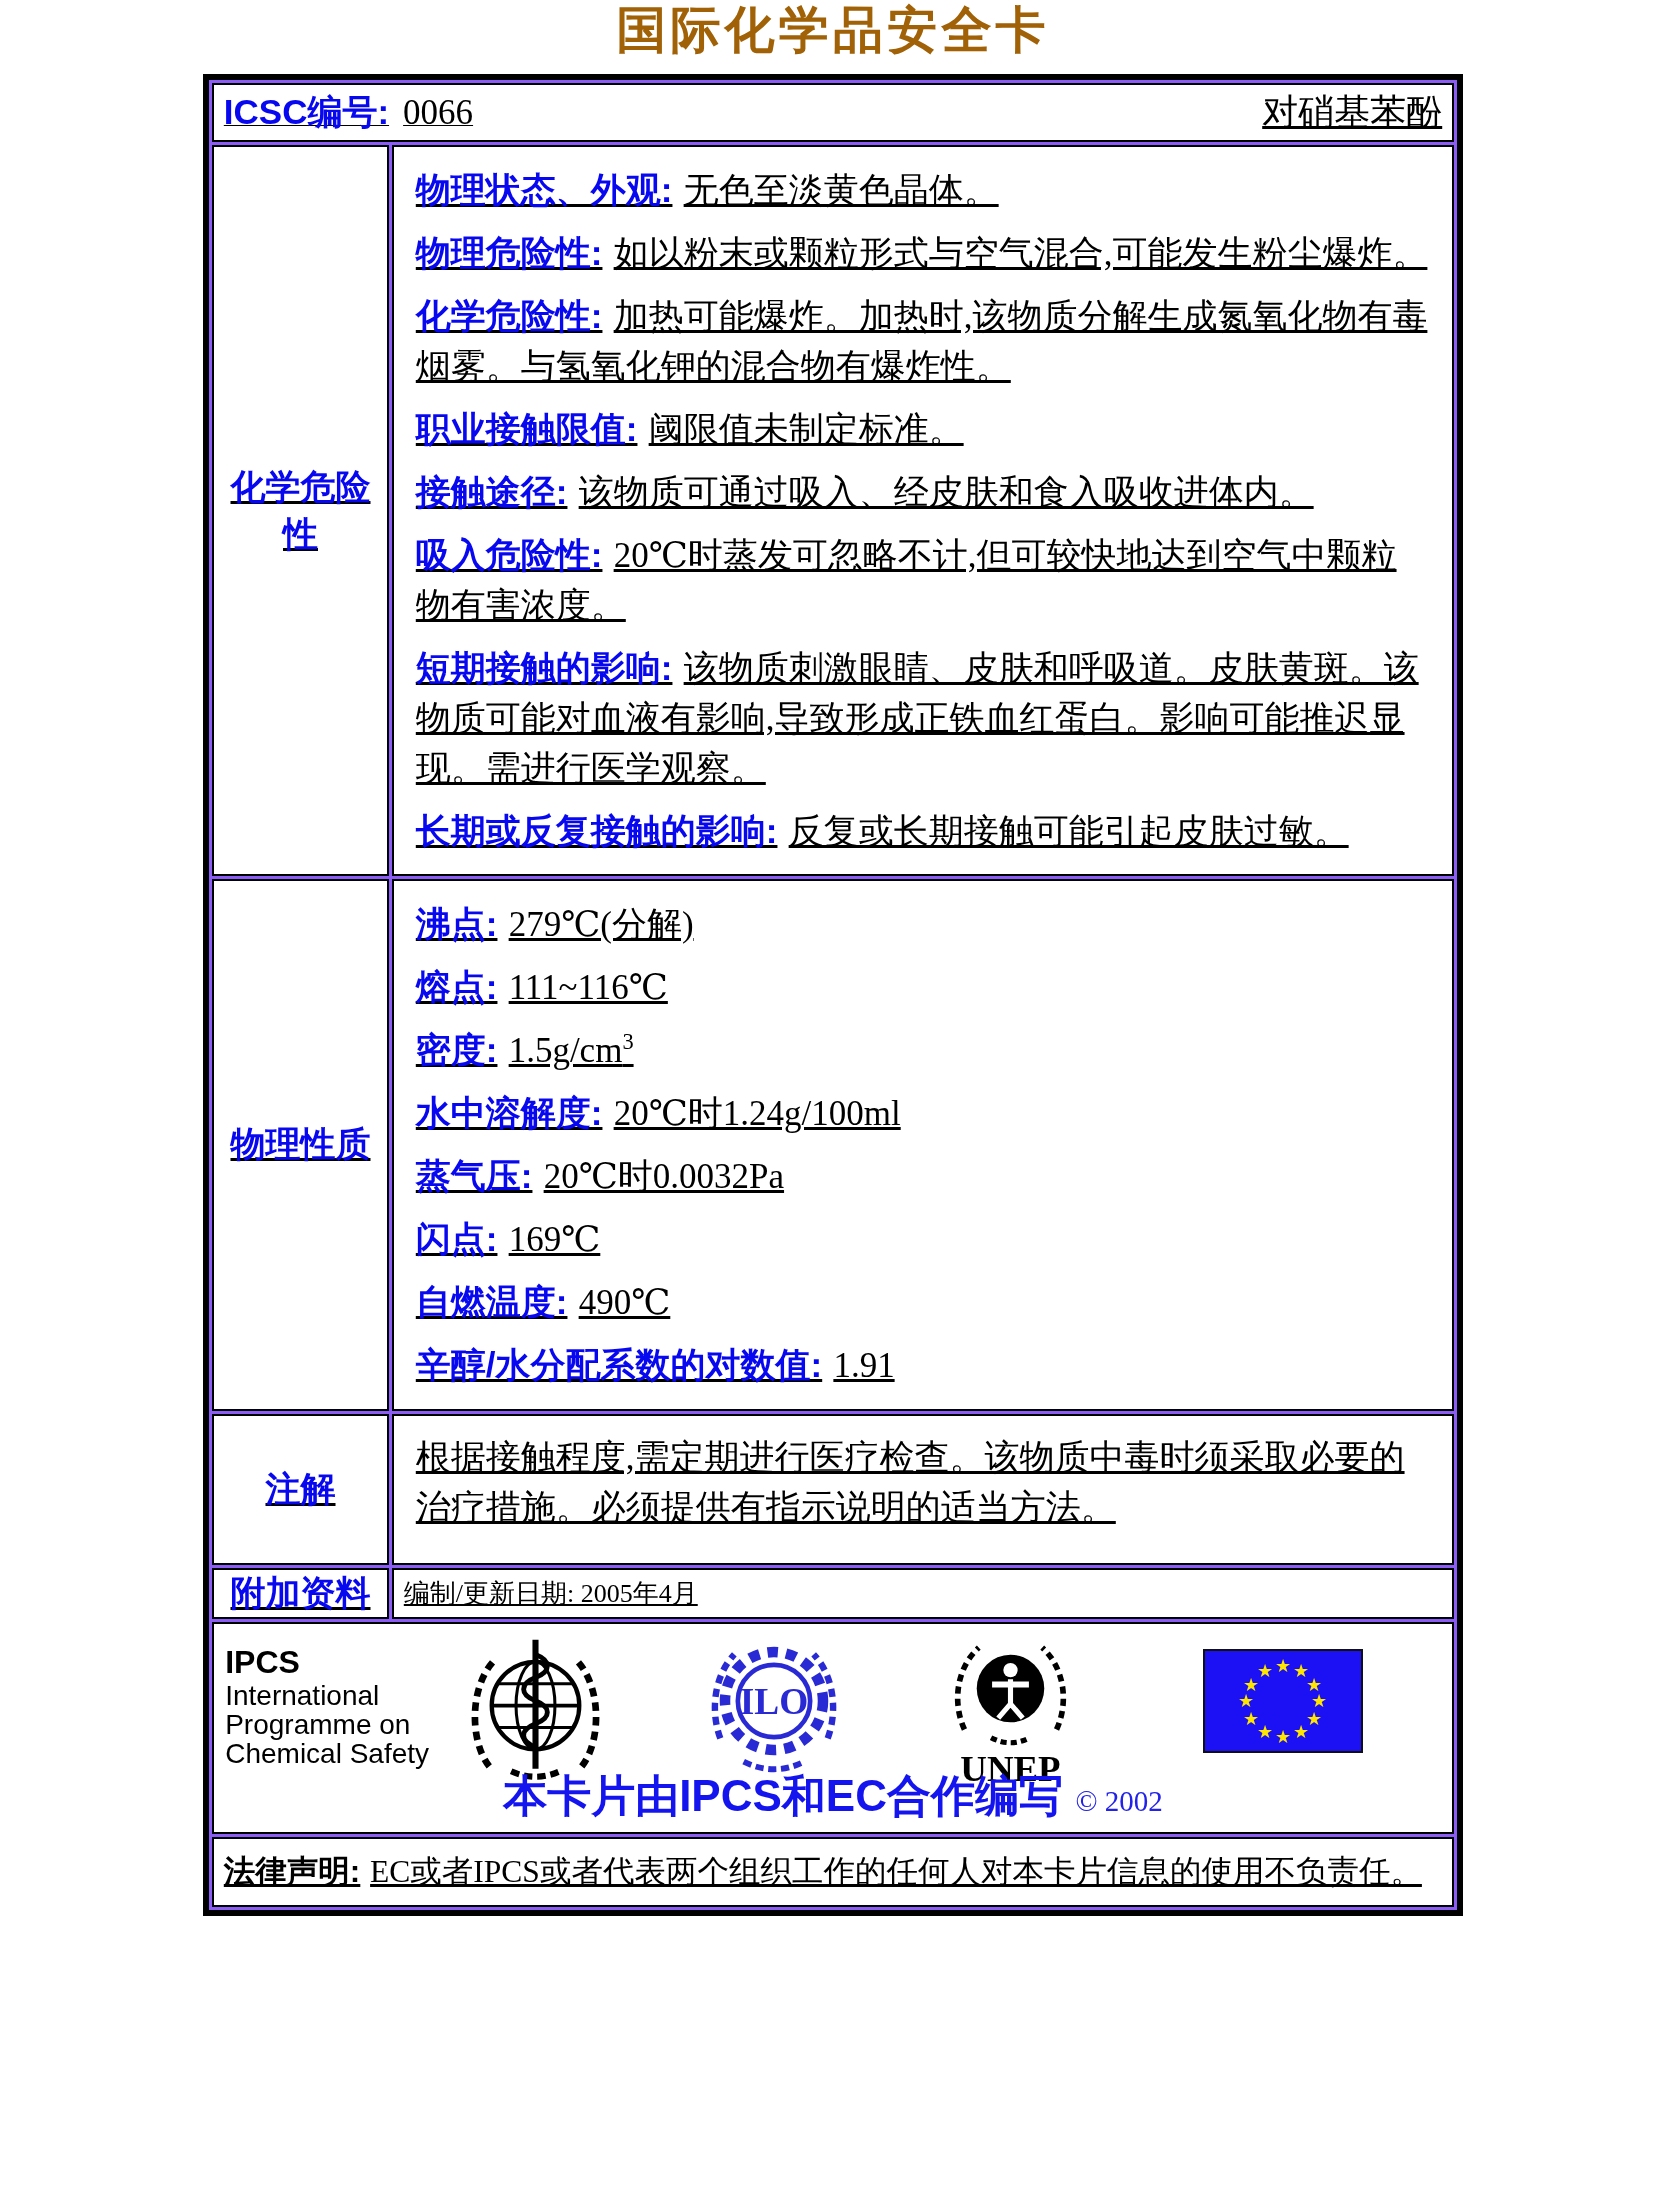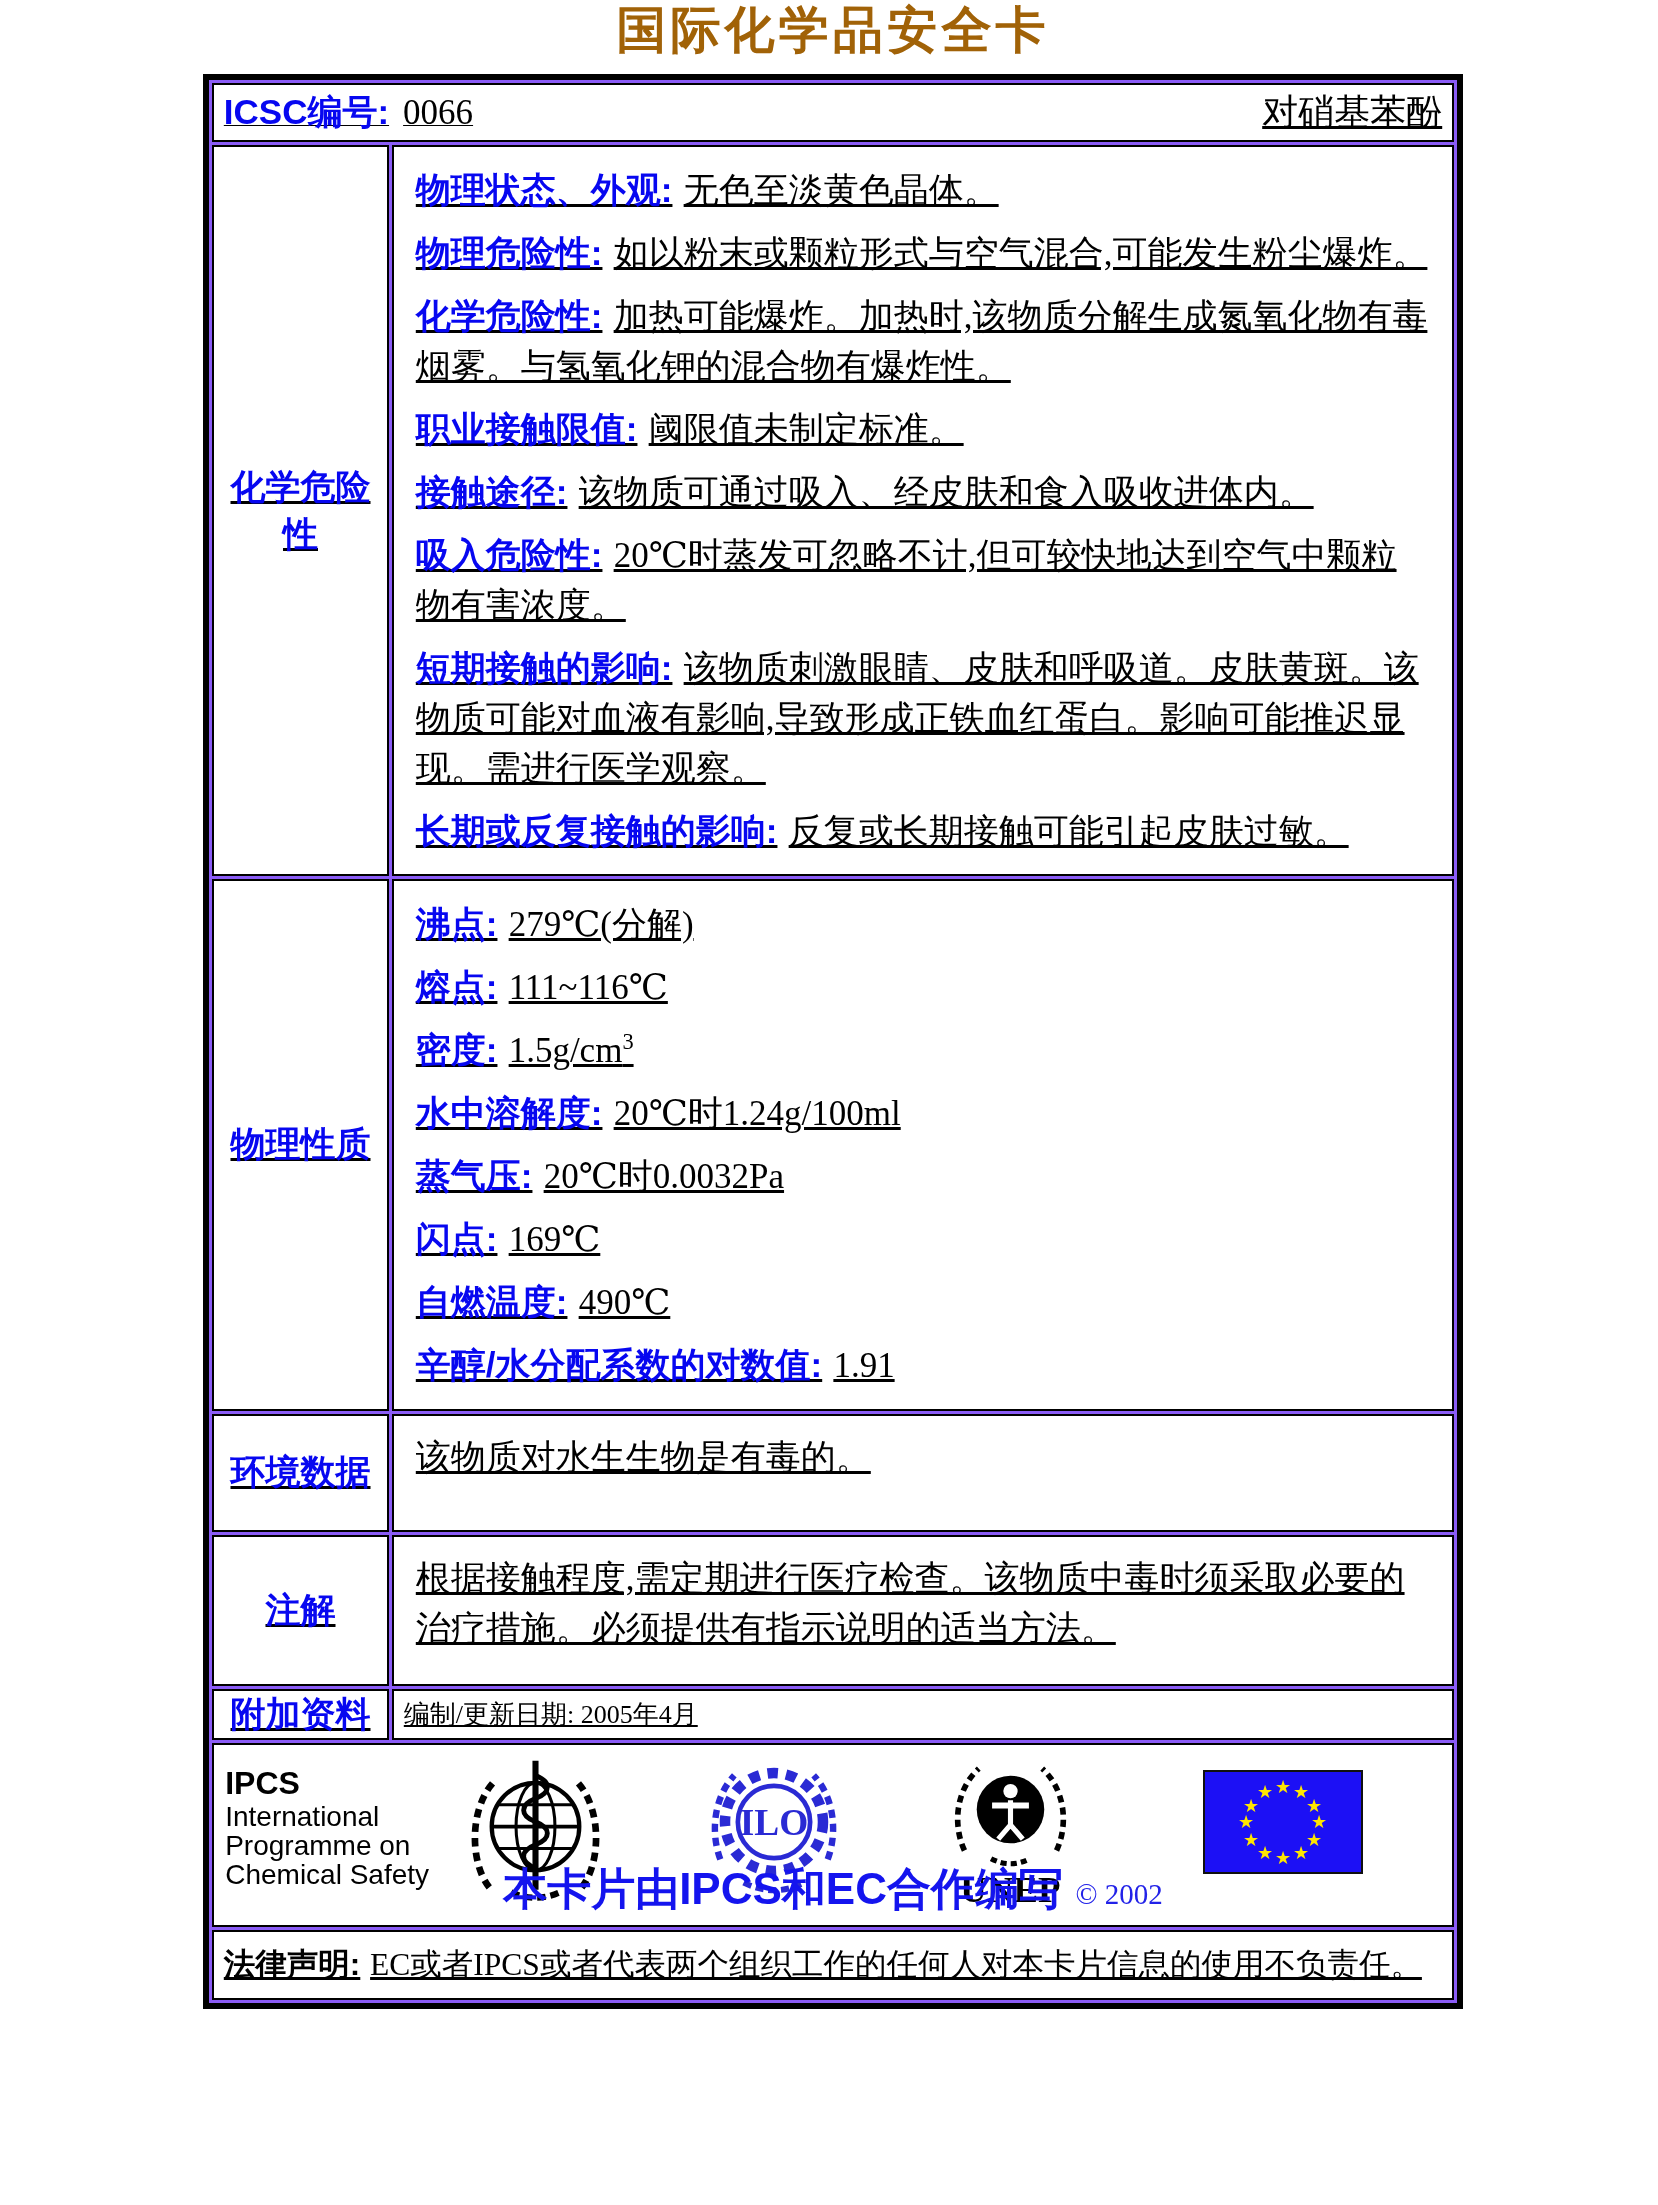--- a/index.html
+++ b/index.html
@@ -32,21 +32,21 @@
   table.card td { border:2.1px solid #000; background:#fff; }
   col.c1 { width:177px; }
 
   
   .r-head td      { height:59px;  vertical-align:middle; }
   .r-important td { height:690px; }
   .r-physical td  { height:401px; }
   .r-env td       { height:118px; }
   .r-notes td     { height:151px; }
   .r-add td       { height:45px;  vertical-align:middle; }
-  .r-logos td     { height:184px; }
+  .r-logos td     { height:212px; }
   .r-legal td     { height:70px; vertical-align:middle; }
 
   .head-flex { display:flex; justify-content:space-between; align-items:center; padding:0 9.8px; }
   .blab {
     color:#0707f0;
     font-family:"Liberation Sans","DejaVu Sans",sans-serif;
     font-weight:bold;
   }
   .head-left .blab { font-size:35px; }
   .hval { font-size:35px; margin-left:14px; }
@@ -155,26 +155,20 @@
         <p><span class="blab">熔点:</span><span class="btxt">111~116℃</span></p>
         <p><span class="blab">密度:</span><span class="btxt">1.5g/cm</span><sup class="u3">3</sup></p>
         <p><span class="blab">水中溶解度:</span><span class="btxt">20℃时1.24g/100ml</span></p>
         <p><span class="blab">蒸气压:</span><span class="btxt">20℃时0.0032Pa</span></p>
         <p><span class="blab">闪点:</span><span class="btxt">169℃</span></p>
         <p><span class="blab">自燃温度:</span><span class="btxt">490℃</span></p>
         <p><span class="blab">辛醇/水分配系数的对数值:</span><span class="btxt">1.91</span></p>
       </td>
     </tr>
 
-    <tr class="r-env">
-      <td class="lab-cell"><span>环境数据</span></td>
-      <td class="con-cell">
-            <p>该物质对水生生物是有毒的。</p>
-          </td>
-    </tr>
 
     <tr class="r-notes">
       <td class="lab-cell"><span>注解</span></td>
       <td class="con-cell">
             <p>根据接触程度,需定期进行医疗检查。该物质中毒时须采取必要的治疗措施。必须提供有指示说明的适当方法。</p>
           </td>
     </tr>
 
     <tr class="r-add">
       <td class="lab-cell"><span>附加资料</span></td>

